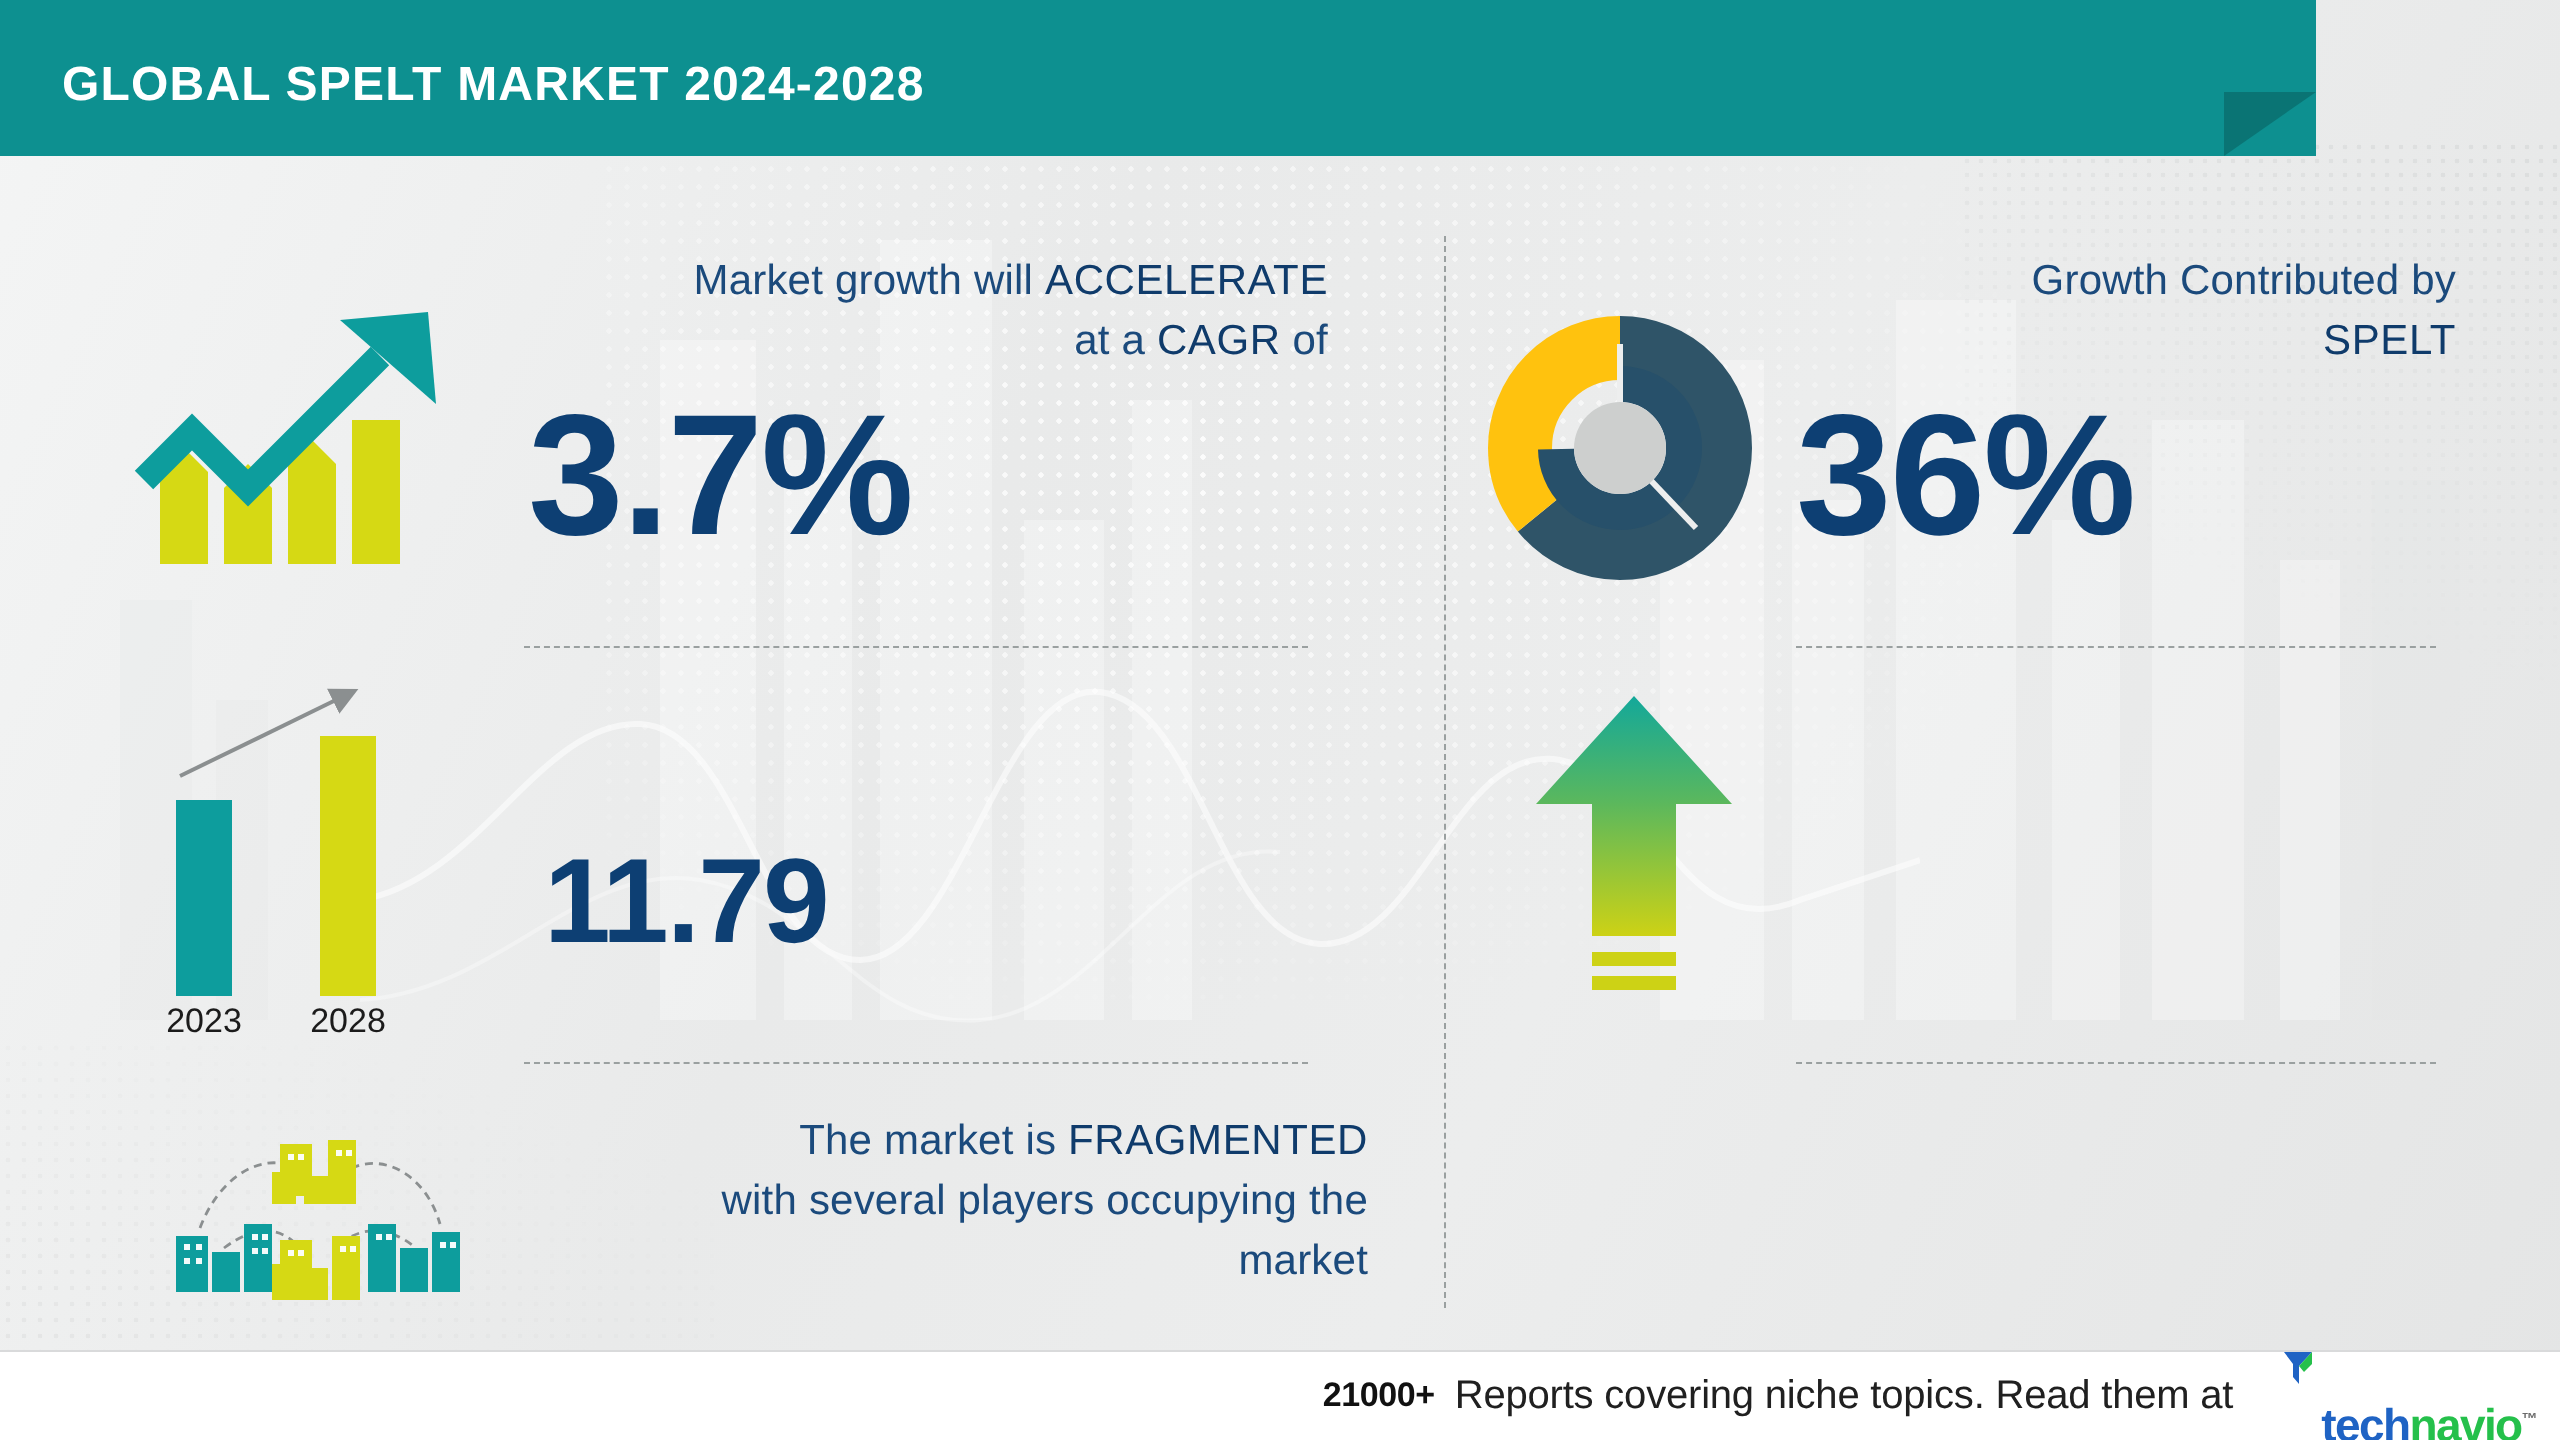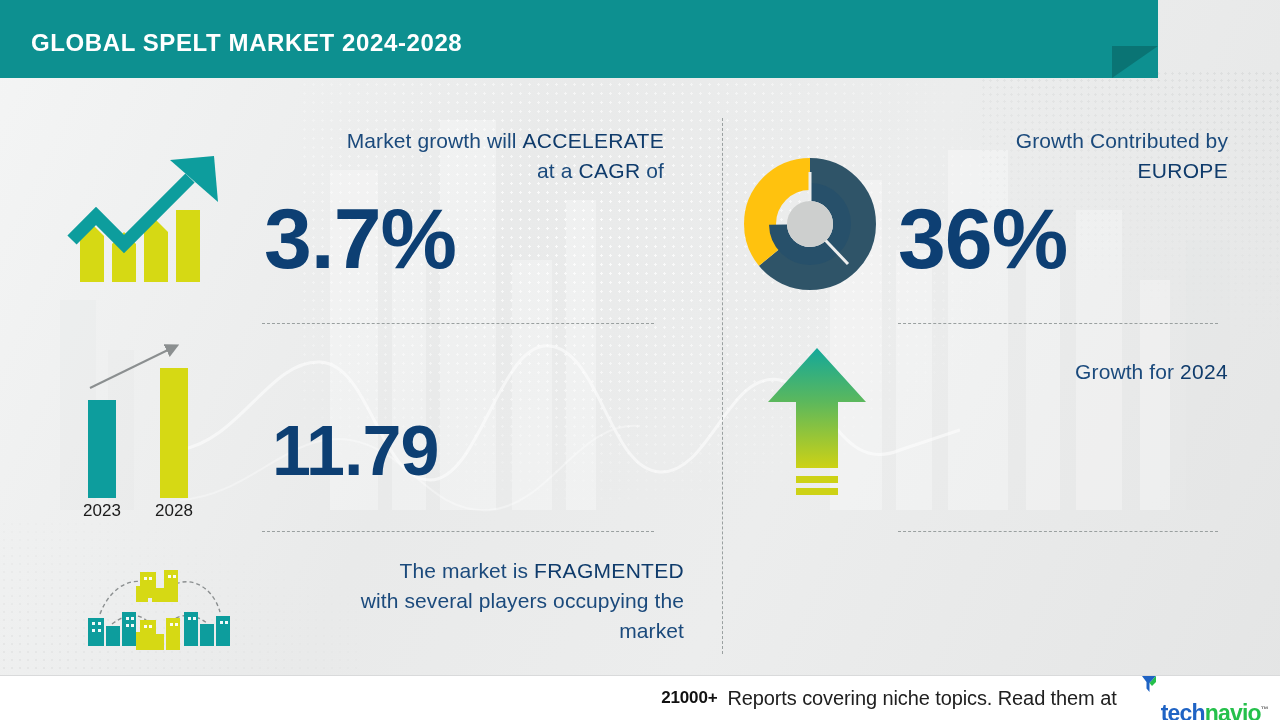--- a/index.html
+++ b/index.html
@@ -79,21 +79,21 @@
   .bignum{
     color:#0d3f73;font-weight:bold;letter-spacing:-1px;
     font-family:"Liberation Sans", sans-serif;
   }
 
   
   .blk{position:absolute;}
   .b1-text{left:264px;top:126px;width:400px;}
   .b1-num{left:264px;top:192px;font-size:86px;line-height:92px;}
   .b2-text{left:264px;top:357px;width:400px;}
-  .b2-num{left:272px;top:405px;font-size:70px;line-height:92px;}
+  .b2-num{left:272px;top:405px;font-size:60px;line-height:92px;}
   .b3-text{left:264px;top:556px;width:420px;}
 
   .r1-text{left:898px;top:126px;width:330px;}
   .r1-num{left:898px;top:192px;font-size:86px;line-height:92px;}
   .r2-text{left:898px;top:357px;width:330px;}
   .r2-num{left:898px;top:405px;font-size:86px;line-height:92px;}
 
   
   .icon{position:absolute;}
   .ic-growth{left:66px;top:140px;width:170px;height:150px;}
@@ -264,40 +264,37 @@
     <circle cx="66" cy="66" r="32" fill="none" stroke="#27506a" stroke-width="18" stroke-dasharray="150 201" stroke-dashoffset="0" transform="rotate(-90 66 66)"></circle>
 
     <line x1="66" y1="66" x2="66" y2="14" stroke="#edeeee" stroke-width="3"></line>
     <line x1="66" y1="66" x2="104" y2="106" stroke="#edeeee" stroke-width="3"></line>
 
     <circle cx="66" cy="66" r="23" fill="#cdcfce"></circle>
   </svg>
 
   <div class="blk r1-text lead">
     <span>Growth Contributed by</span><br>
-    <b>EUROPE</b>
+    <b>SPELT</b>
   </div>
   <div class="blk r1-num bignum">36%</div>
 
   <svg class="icon ic-uparrow" viewBox="0 0 110 166">
     <defs>
       <linearGradient id="arrowgrad" x1="0" y1="0" x2="0" y2="1">
         <stop offset="0%" stop-color="#13a89a"></stop>
         <stop offset="45%" stop-color="#5cb85c"></stop>
         <stop offset="100%" stop-color="#cdd215"></stop>
       </linearGradient>
     </defs>
     <path d="M55,4 L104,58 L76,58 L76,124 L34,124 L34,58 L6,58 Z" fill="url(#arrowgrad)"></path>
     <rect x="34" y="132" width="42" height="7" fill="#cdd215"></rect>
     <rect x="34" y="144" width="42" height="7" fill="#cdd215"></rect>
   </svg>
 
-  <div class="blk r2-text lead">
-    <span>Growth for </span><b>2024</b>
-  </div>
 
   <div class="footer">
     <div class="footer-inner">
       <span class="f-count">21000+</span>
       <span class="f-text">Reports covering niche topics. Read them at</span>
       <a class="f-logo" href="#">
         <svg class="f-logo-mark" width="17" height="18" viewBox="0 0 17 18">
           <path d="M1,1 L15,1 L8.5,8 L8.5,17 L5.5,13.5 L5.5,7 Z" fill="#1f63c4"></path>
           <path d="M8.5,8 L15,1 L15,7 L11,11 Z" fill="#25c04b"></path>
         </svg>

